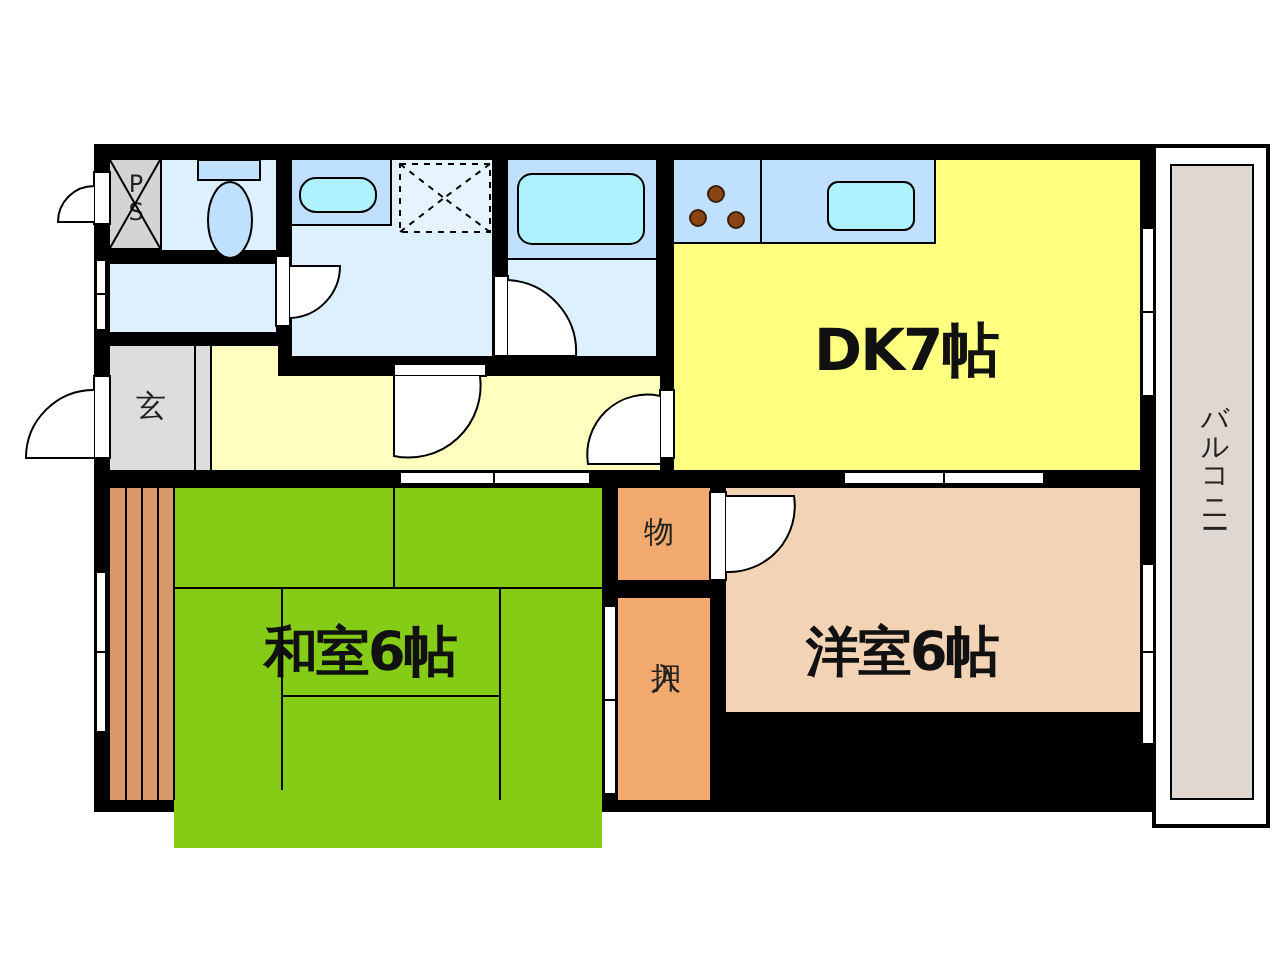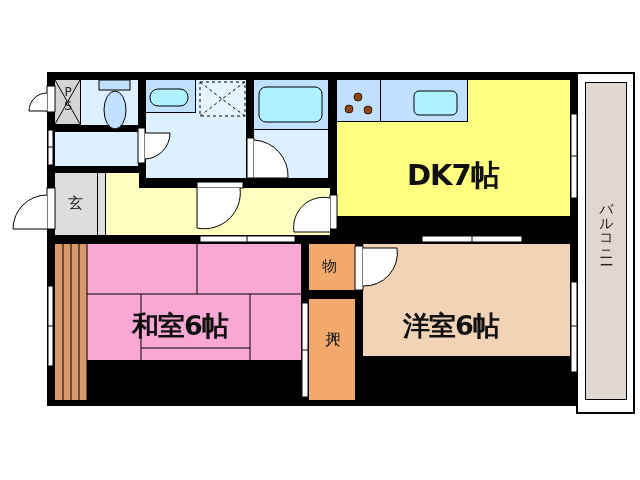--- a/index.html
+++ b/index.html
@@ -28,36 +28,36 @@
 <div class="abs" style="left:81px;top:80px;width:57px;height:45px;background:#dcf0ff;"></div>
 <div class="abs" style="left:55px;top:132px;width:83px;height:34px;background:#dcf0ff;"></div>
 
 <div class="abs" style="left:146px;top:80px;width:100px;height:98px;background:#dcf0ff;"></div>
 <div class="abs" style="left:146px;top:80px;width:50px;height:33px;background:#bfe0ff;border-right:1px solid #000;border-bottom:1px solid #000;"></div>
 <div class="abs" style="left:199px;top:80px;width:47px;height:36px;background:#e6f4ff;"></div>
 
 <div class="abs" style="left:254px;top:80px;width:74px;height:98px;background:#dcf0ff;"></div>
 <div class="abs" style="left:254px;top:80px;width:74px;height:50px;background:#bfe0ff;border-bottom:1px solid #000;"></div>
 
-<div class="abs" style="left:337px;top:80px;width:233px;height:136px;background:#ffff80;">
+<div class="abs" style="left:337px;top:80px;width:233px;height:155px;background:#ffff80;">
   <span class="room-label" style="left:70px;top:76px;font-size:29px;">DK7帖</span>
 </div>
 <div class="abs" style="left:337px;top:80px;width:131px;height:42px;background:#bfe0ff;border-right:1px solid #000;border-bottom:1px solid #000;"></div>
 <div class="abs" style="left:380px;top:80px;width:1px;height:42px;background:#000;"></div>
 
 <div class="abs" style="left:55px;top:173px;width:42px;height:62px;background:#dddddd;">
   <span class="small-label" style="left:13px;top:21px;font-size:15px;">玄</span>
 </div>
 <div class="abs" style="left:97px;top:173px;width:9px;height:62px;background:#dddddd;border-left:1px solid #000;border-right:1px solid #000;"></div>
 
 <div class="abs" style="left:106px;top:173px;width:33px;height:62px;background:#ffffc0;"></div>
 <div class="abs" style="left:106px;top:188px;width:224px;height:47px;background:#ffffc0;"></div>
 
 <div class="abs" style="left:55px;top:244px;width:32px;height:156px;background:#d89a6a;"></div>
-<div class="abs" style="left:87px;top:244px;width:214px;height:116px;background:#f9a8d4;">
+<div class="abs" style="left:87px;top:244px;width:214px;height:180px;background:#84cc16;">
   <span class="room-label" style="left:45px;top:64px;font-size:27px;">和室6帖</span>
 </div>
 
 <div class="abs" style="left:309px;top:244px;width:46px;height:46px;background:#f2a96d;">
   <span class="small-label" style="left:13px;top:13px;font-size:15px;">物</span>
 </div>
 <div class="abs" style="left:309px;top:299px;width:46px;height:101px;background:#f2a96d;">
   <span class="small-label vlabel" style="left:14px;top:20px;font-size:15px;">押入</span>
 </div>
 

